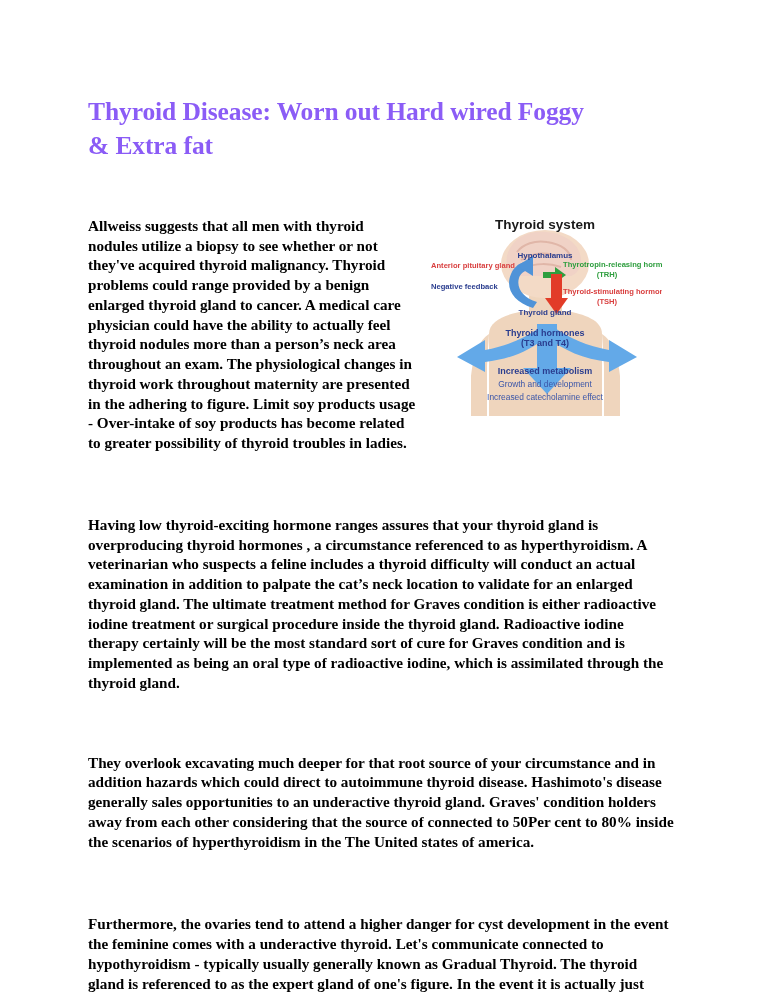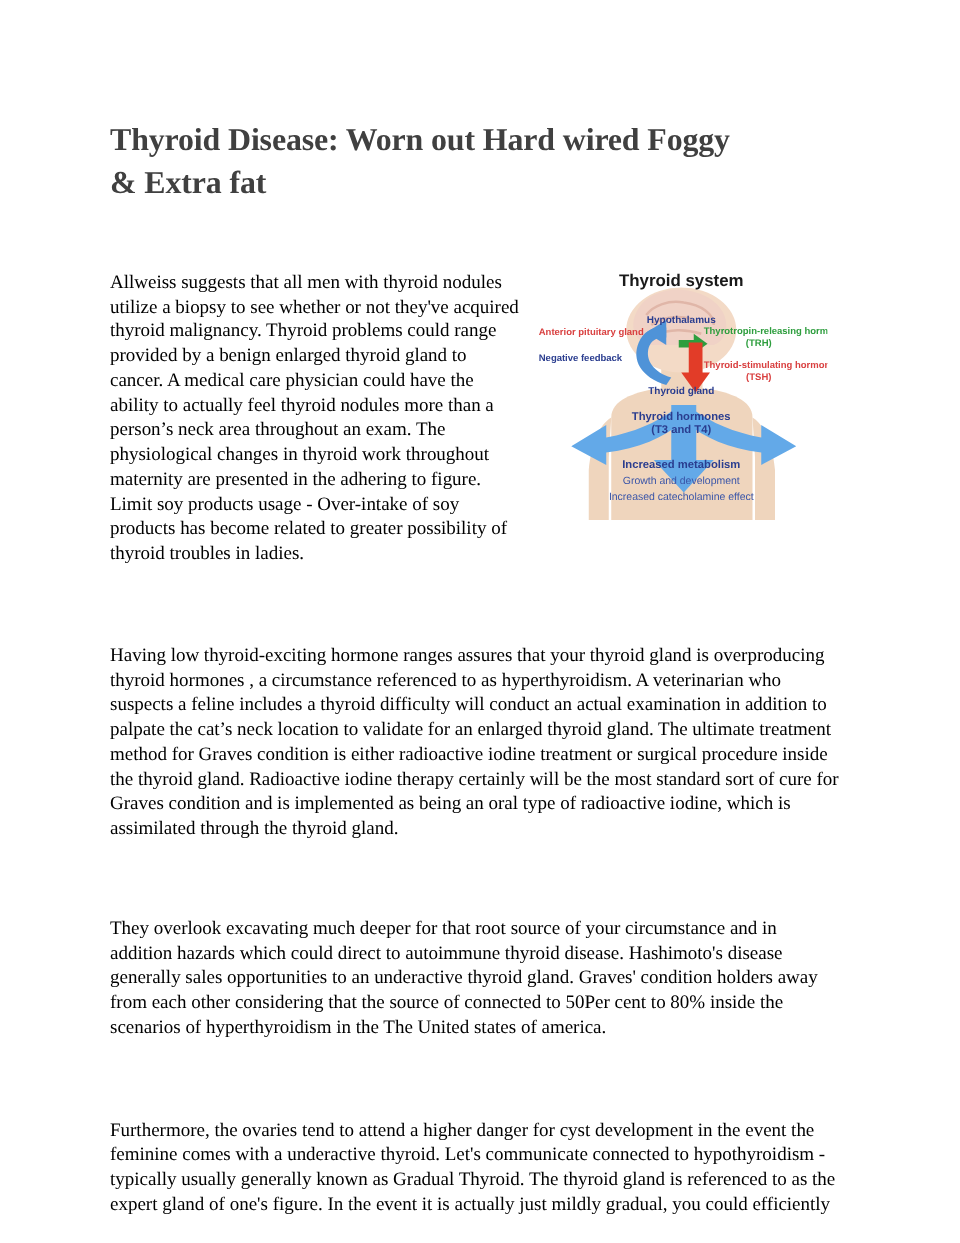--- a/index.html
+++ b/index.html
@@ -22,41 +22,42 @@
     box-sizing: border-box;
     padding: 95px 93px 0 88px;
   }
   .doc-title {
     font-family: "Liberation Serif", "DejaVu Serif", serif;
     font-weight: bold;
     font-size: 25.5px;
     line-height: 1.33;
     letter-spacing: -0.1px;
     margin: 0 0 0 0;
-    color: #404040;
+    color: #8b5cf6;
     max-width: 520px;
   }
   .spacer-after-title { height: 53px; }
 
   .figure {
     float: right;
     width: 233px;
     height: 205px;
     margin: 0 13px 4px 12px;
     shape-margin: 0;
   }
   .figure svg { display: block; width: 233px; height: 205px; }
 
   p.body-text {
     font-size: 15.2px;
     line-height: 1.30;
     margin: 0;
     text-align: left;
     color: #000;
     letter-spacing: 0px;
+    font-weight: bold;
   }
   .gap-1 { height: 62px; }
   .gap-2 { height: 60px; }
   .gap-3 { height: 63px; }
   .clearfix::after { content: ""; display: block; clear: both; }
 </style>
 </head>
 <body>
 
 <div class="page">

